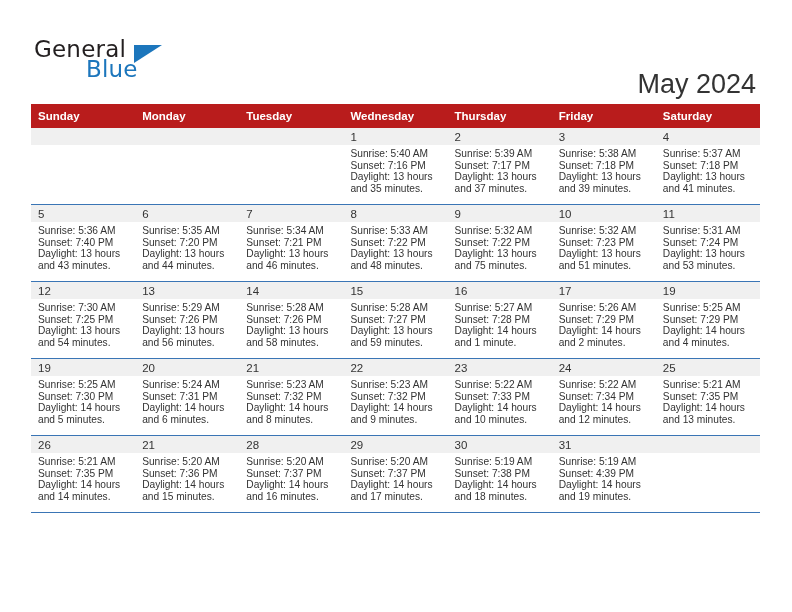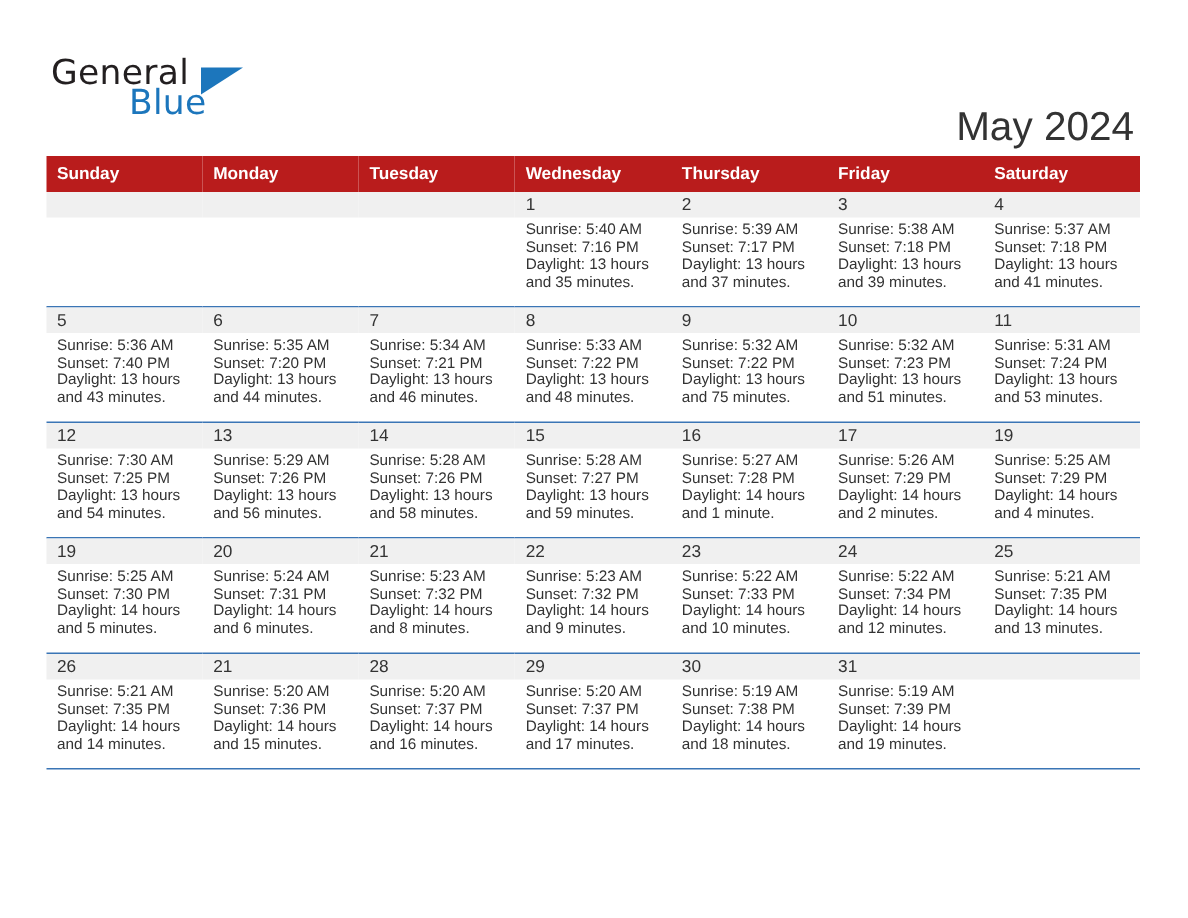--- a/index.html
+++ b/index.html
@@ -536,21 +536,21 @@
                 <div>Daylight: 14 hours</div>
                 <div>and 18 minutes.</div>
               </div>
             </div>
           </td>
           <td>
             <div class="cell-inner">
               <div class="daynum-strip">31</div>
               <div class="cell-body">
                 <div>Sunrise: 5:19 AM</div>
-                <div>Sunset: 7:39 PM</div>
+                <div>Sunset: 4:39 PM</div>
                 <div>Daylight: 14 hours</div>
                 <div>and 19 minutes.</div>
               </div>
             </div>
           </td>
           <td class="empty">
             <div class="cell-inner">
               <div class="daynum-strip"></div>
             </div>
           </td>

